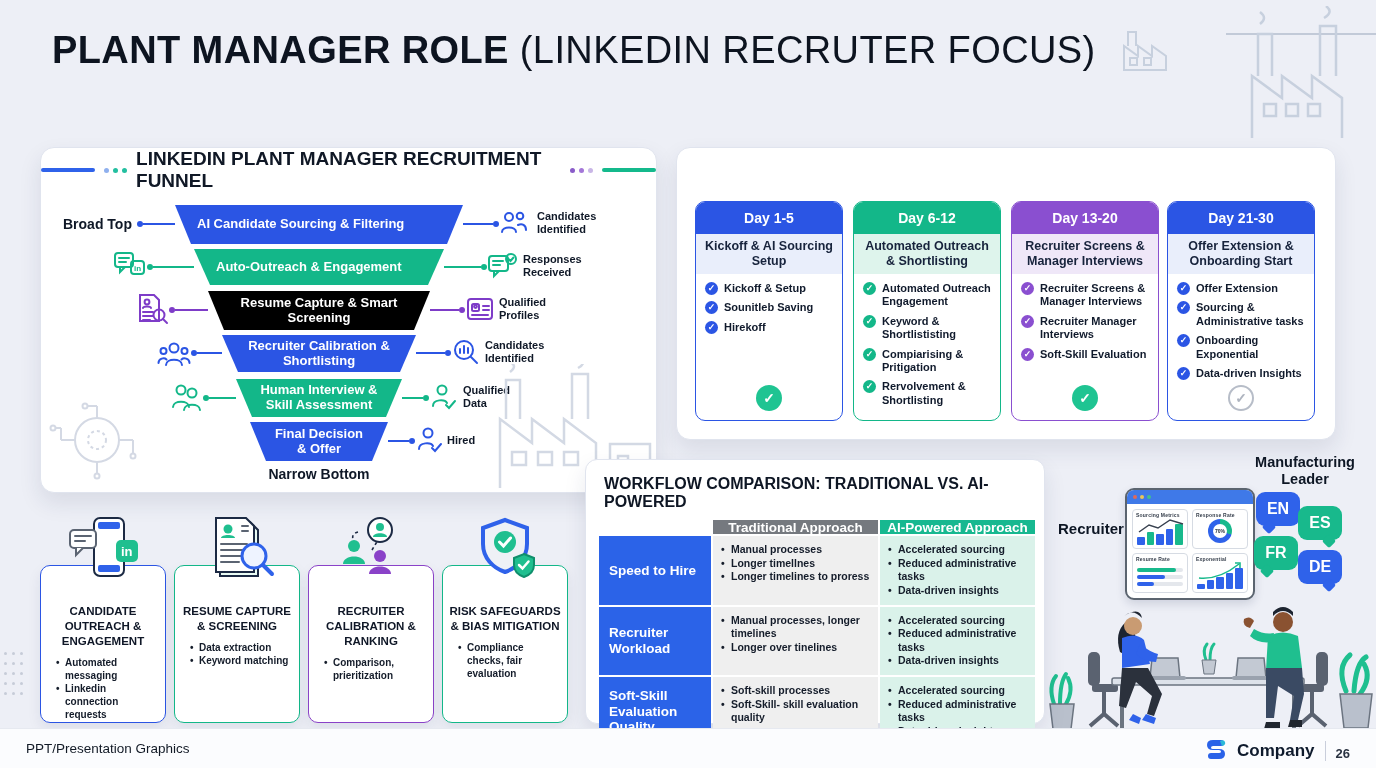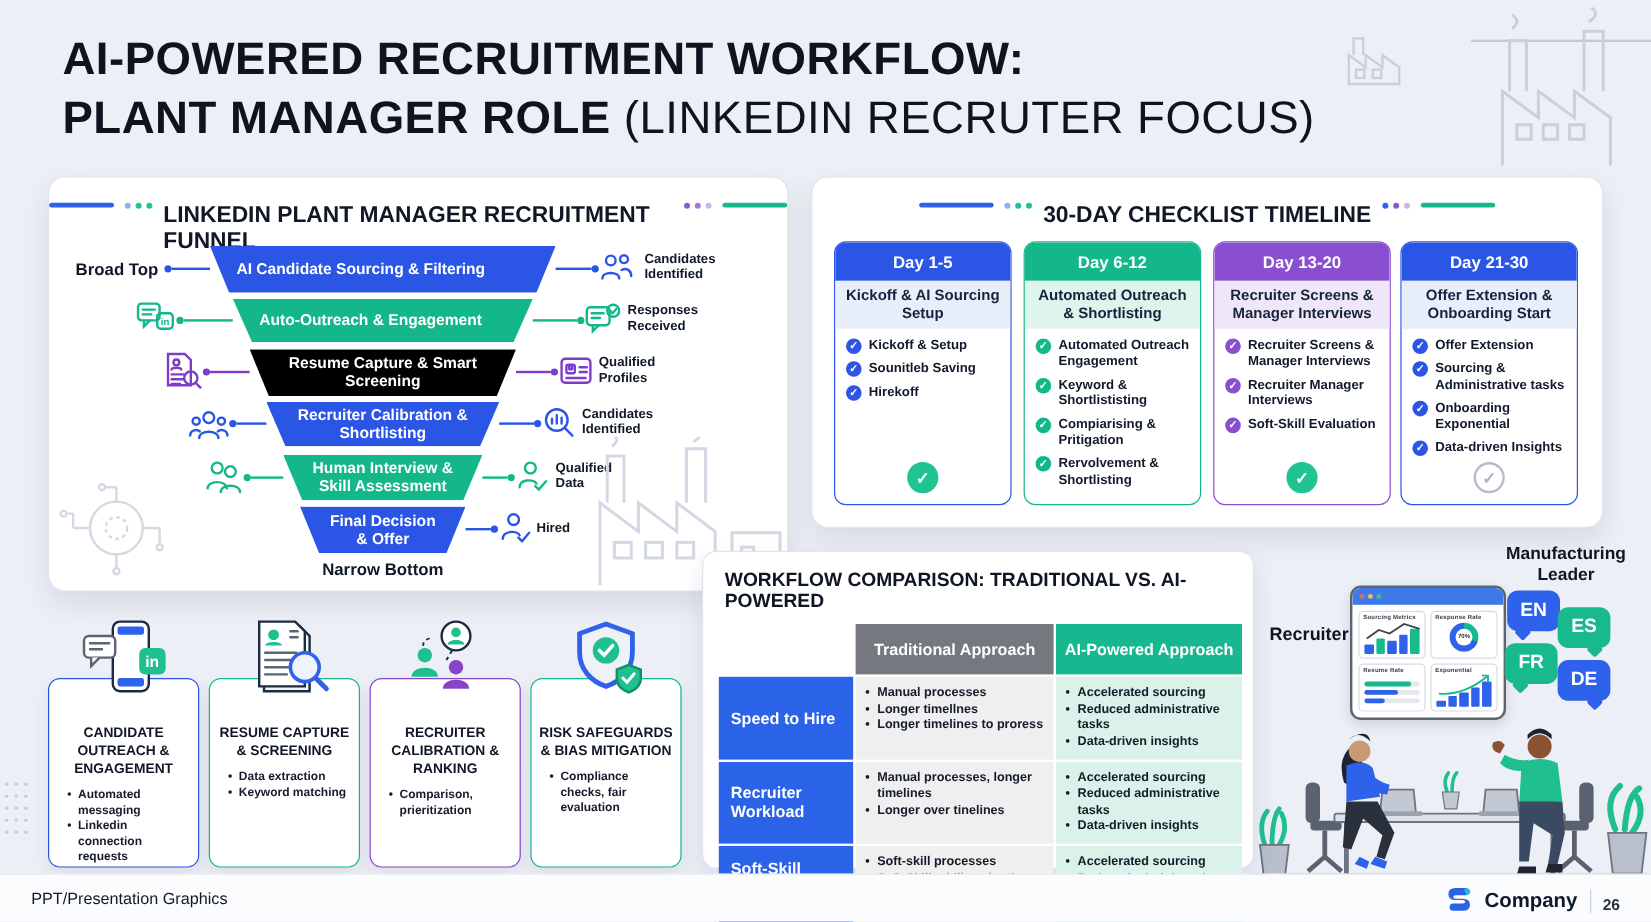--- a/index.html
+++ b/index.html
@@ -6,21 +6,21 @@
   body{width:1376px;height:768px;background:#edeff6;font-family:"Liberation Sans",sans-serif;position:relative;overflow:hidden;color:#10182a}
   .abs{position:absolute}
   
   .page-title{left:52px;top:26px;font-size:38px;font-weight:800;line-height:1.3;color:#0d1420;letter-spacing:.4px}
   .page-title .light{font-weight:500}
   
   .panel{background:#fff;border:1px solid #e0e4ee;border-radius:14px;box-shadow:0 10px 22px rgba(30,42,80,.10)}
   .panel-funnel{left:40px;top:147px;width:615px;height:344px}
   .panel-checklist{left:676px;top:147px;width:658px;height:291px}
   .panel-comparison{left:585px;top:459px;width:458px;height:263px;z-index:6;border-radius:12px}
-  .phead{display:flex;align-items:flex-start;justify-content:center;gap:9px;margin-top:21px}
+  .phead{display:flex;align-items:center;justify-content:center;gap:9px;margin-top:0}
   .phead .bar{height:4px;width:62px;border-radius:2px}
   .bar-blue{background:#2f62ea}.bar-green{background:#14b98c}
   .dots{display:flex;gap:4px}
   .dot{width:5px;height:5px;border-radius:50%}
   .phead-title{font-size:19px;font-weight:800;color:#101826}
   
   .frow{position:absolute;color:#fff;font-weight:700;font-size:13px;text-align:center;display:flex;align-items:center;justify-content:flex-start;line-height:1.15;clip-path:polygon(0 0,100% 0,calc(100% - 16px) 100%,16px 100%);padding:0 22px;box-sizing:border-box}
   .f-blue{background:#2b55e4}.f-green{background:#13b789}.f-purple{background:#000000}
   .fside-label{position:absolute;font-weight:700;font-size:14px;color:#0f1827}
   .rlabel{position:absolute;font-weight:700;font-size:11px;color:#0f1827;line-height:1.15}
@@ -45,21 +45,21 @@
   .ac-green{--ac:#13b789;--tint:#def4ec}
   .ac-purple{--ac:#8a4fd0;--tint:#efe7f8}
   .ccol.ac-blue{border:1.6px solid #2b55e4}.ccol.ac-green{border:1.6px solid #13b789}.ccol.ac-purple{border:1.6px solid #8a4fd0}
   .ccol .ccol-header{background:var(--ac)}
   .ccol .ccol-sub{background:var(--tint)}
   .ccol .chk{background:var(--ac)}
   
   .cmp-title{font-size:16px;font-weight:800;color:#0e1624;margin:15px 18px 9px 18px}
   .cmp-table{display:grid;grid-template-columns:112px 165px 155px;gap:2px;margin:0 13px}
   .cmp-cell{box-sizing:border-box}
-  .cmp-h{height:42px;display:flex;align-items:center;justify-content:center;color:#fff;font-weight:700;font-size:13.5px}
+  .cmp-h{height:14px;display:flex;align-items:center;justify-content:center;color:#fff;font-weight:700;font-size:13.5px}
   .cmp-h.gray{background:#75797f}.cmp-h.green{background:#17b890}
   .cmp-label{background:#2b63e8;color:#fff;font-weight:700;font-size:13.5px;display:flex;align-items:center;padding:6px 6px 6px 10px;line-height:1.15}
   .cmp-trad{background:#efefef}.cmp-ai{background:#daf2ea}
   .cmp-list{margin:0;padding:7px 6px 7px 8px;list-style:none}
   .cmp-list li{position:relative;padding-left:10px;font-size:10.5px;font-weight:600;color:#141c2a;line-height:1.3}
   .cmp-list li::before{content:"•";position:absolute;left:0;top:0}
   
   .fcard{position:absolute;top:565px;width:126px;height:158px;background:#fff;border-radius:10px;box-shadow:0 6px 14px rgba(30,42,80,.08);box-sizing:border-box;z-index:4}
   .fcard .icon-float{position:absolute;left:50%;top:-50px;transform:translateX(-50%);width:86px;height:66px}
   .fcard-title{margin-top:38px;text-align:center;font-weight:800;font-size:11.5px;line-height:1.3;color:#0f1727;padding:0 6px}
@@ -127,21 +127,20 @@
     <i style="width:3px;height:3px;border-radius:50%;background:#c6ccd8"></i>
   <i style="width:3px;height:3px;border-radius:50%;background:#c6ccd8"></i>
     <i style="width:3px;height:3px;border-radius:50%;background:#c6ccd8"></i>
     <i style="width:3px;height:3px;border-radius:50%;background:#c6ccd8"></i>
   <i style="width:3px;height:3px;border-radius:50%;background:#c6ccd8"></i>
     <i style="width:3px;height:3px;border-radius:50%;background:#c6ccd8"></i>
     <i style="width:3px;height:3px;border-radius:50%;background:#c6ccd8"></i>
 </div>
 
 <div class="abs page-title">
-  <div>AI-POWERED RECRUITMENT WORKFLOW:</div>
   <div><span>PLANT MANAGER ROLE</span><span class="light"> (LINKEDIN RECRUTER FOCUS)</span></div>
 </div>
 
 <div class="abs panel panel-funnel">
   <div class="phead">
     <span class="bar bar-blue"></span>
     <span class="dots">
         <span class="dot" style="background:#8fb0ee"></span>
         <span class="dot" style="background:#23bfa0"></span>
         <span class="dot" style="background:#23bfa0"></span>
@@ -303,35 +302,20 @@
     <path d="M30 8 q8 -6 0 -10 M98 4 q9 -5 2 -9"></path>
     <rect x="32" y="88" width="14" height="13"></rect>
       <rect x="58" y="88" width="14" height="13"></rect>
       <rect x="84" y="88" width="14" height="13"></rect>
     <path d="M130 124 V80 h40 v44"></path>
       <rect x="138" y="92" width="10" height="10"></rect>
   </svg>
 </div>
 
 <div class="abs panel panel-checklist">
-  <div class="phead">
-    <span class="bar bar-blue"></span>
-    <span class="dots">
-        <span class="dot" style="background:#8fb0ee"></span>
-        <span class="dot" style="background:#23bfa0"></span>
-        <span class="dot" style="background:#23bfa0"></span>
-      </span>
-    <span class="phead-title">30-DAY CHECKLIST TIMELINE</span>
-    <span class="dots">
-        <span class="dot" style="background:#2f62ea"></span>
-        <span class="dot" style="background:#8a5cc9"></span>
-        <span class="dot" style="background:#c9b6e6"></span>
-      </span>
-    <span class="bar bar-green"></span>
-  </div>
 
   <div class="ccol ac-blue" style="left:18px">
     <div class="ccol-header">Day 1-5</div>
     <div class="ccol-sub">Kickoff &amp; AI Sourcing Setup</div>
     <div class="ccol-items">
       <div class="citem">
           <span class="chk"></span>
           <span>Kickoff &amp; Setup</span>
         </div>
       <div class="citem">

